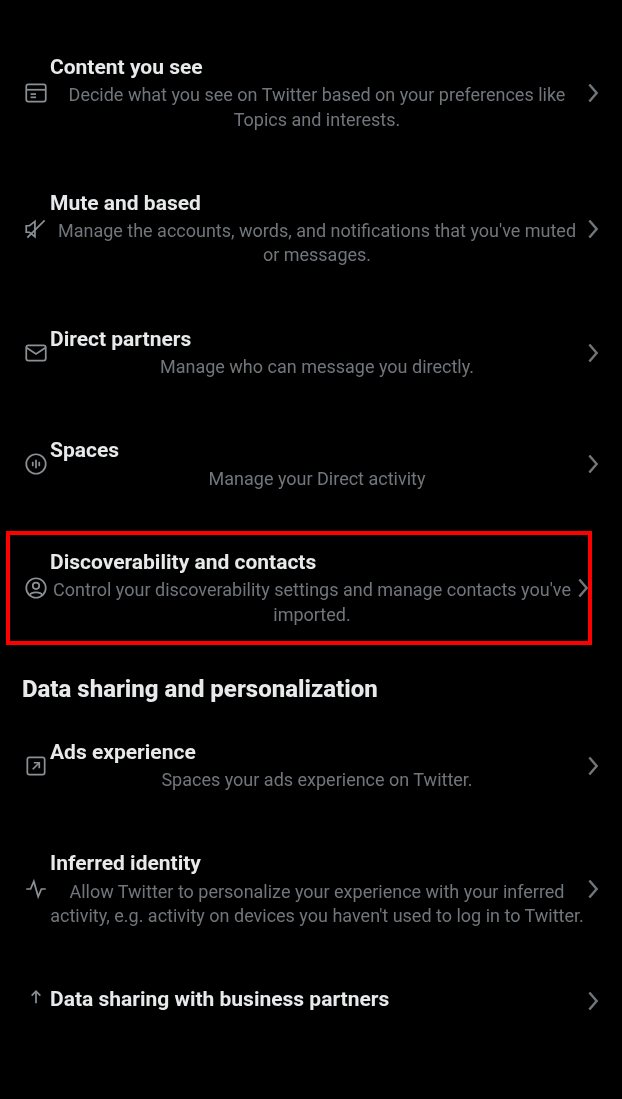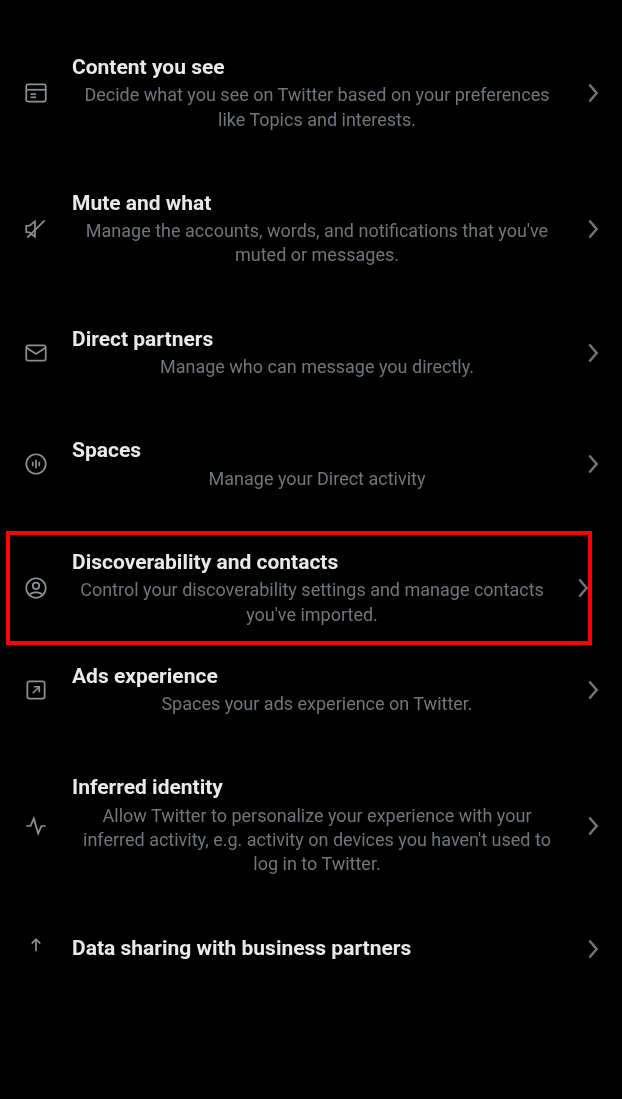--- a/index.html
+++ b/index.html
@@ -11,21 +11,20 @@
       height: 1099px;
       overflow: hidden;
     }
     .settings-list {
       padding-top: 36px;
     }
     .setting-item {
       display: flex;
       align-items: center;
       padding: 18px 20px 18px 22px;
-      gap: 22px;
       position: relative;
     }
     .setting-item.highlighted {
       outline: 4px solid #ff0000;
       outline-offset: -4px;
       margin-left: 6px;
       margin-right: 30px;
       padding-left: 16px;
       padding-right: 0;
     }
@@ -100,21 +99,21 @@
   <div class="spacer"></div>
 
   <div class="setting-item">
     <span class="icon-wrap">
       <svg width="26" height="26" viewBox="0 0 24 24" fill="none" stroke-width="1.6">
         <path d="M11 5 L6 9 L3 9 L3 15 L6 15 L11 19 Z"></path>
         <line x1="4" y1="20" x2="20" y2="4"></line>
       </svg>
     </span>
     <div class="text-wrap">
-      <div class="title">Mute and what</div>
+      <div class="title">Mute and based</div>
       <div class="desc">Manage the accounts, words, and notifications that you've muted or messages.</div>
     </div>
     <span class="chevron-wrap">
       <svg width="14" height="22" viewBox="0 0 10 18" fill="none" stroke-width="2">
           <path d="M2 2 L8 9 L2 16"></path>
         </svg>
     </span>
   </div>
 
   <div class="spacer"></div>
@@ -173,20 +172,21 @@
       <div class="title">Discoverability and contacts</div>
       <div class="desc">Control your discoverability settings and manage contacts you've imported.</div>
     </div>
     <span class="chevron-wrap">
       <svg width="14" height="22" viewBox="0 0 10 18" fill="none" stroke-width="2">
           <path d="M2 2 L8 9 L2 16"></path>
         </svg>
     </span>
   </div>
 
+  <div class="section-header">Data sharing and personalization</div>
 
   <div class="setting-item">
     <span class="icon-wrap">
       <svg width="26" height="26" viewBox="0 0 24 24" fill="none" stroke-width="1.6">
         <rect x="4" y="4" width="16" height="16" rx="2"></rect>
         <path d="M9 15 L15 9"></path>
         <path d="M10 9 L15 9 L15 14"></path>
       </svg>
     </span>
     <div class="text-wrap">

